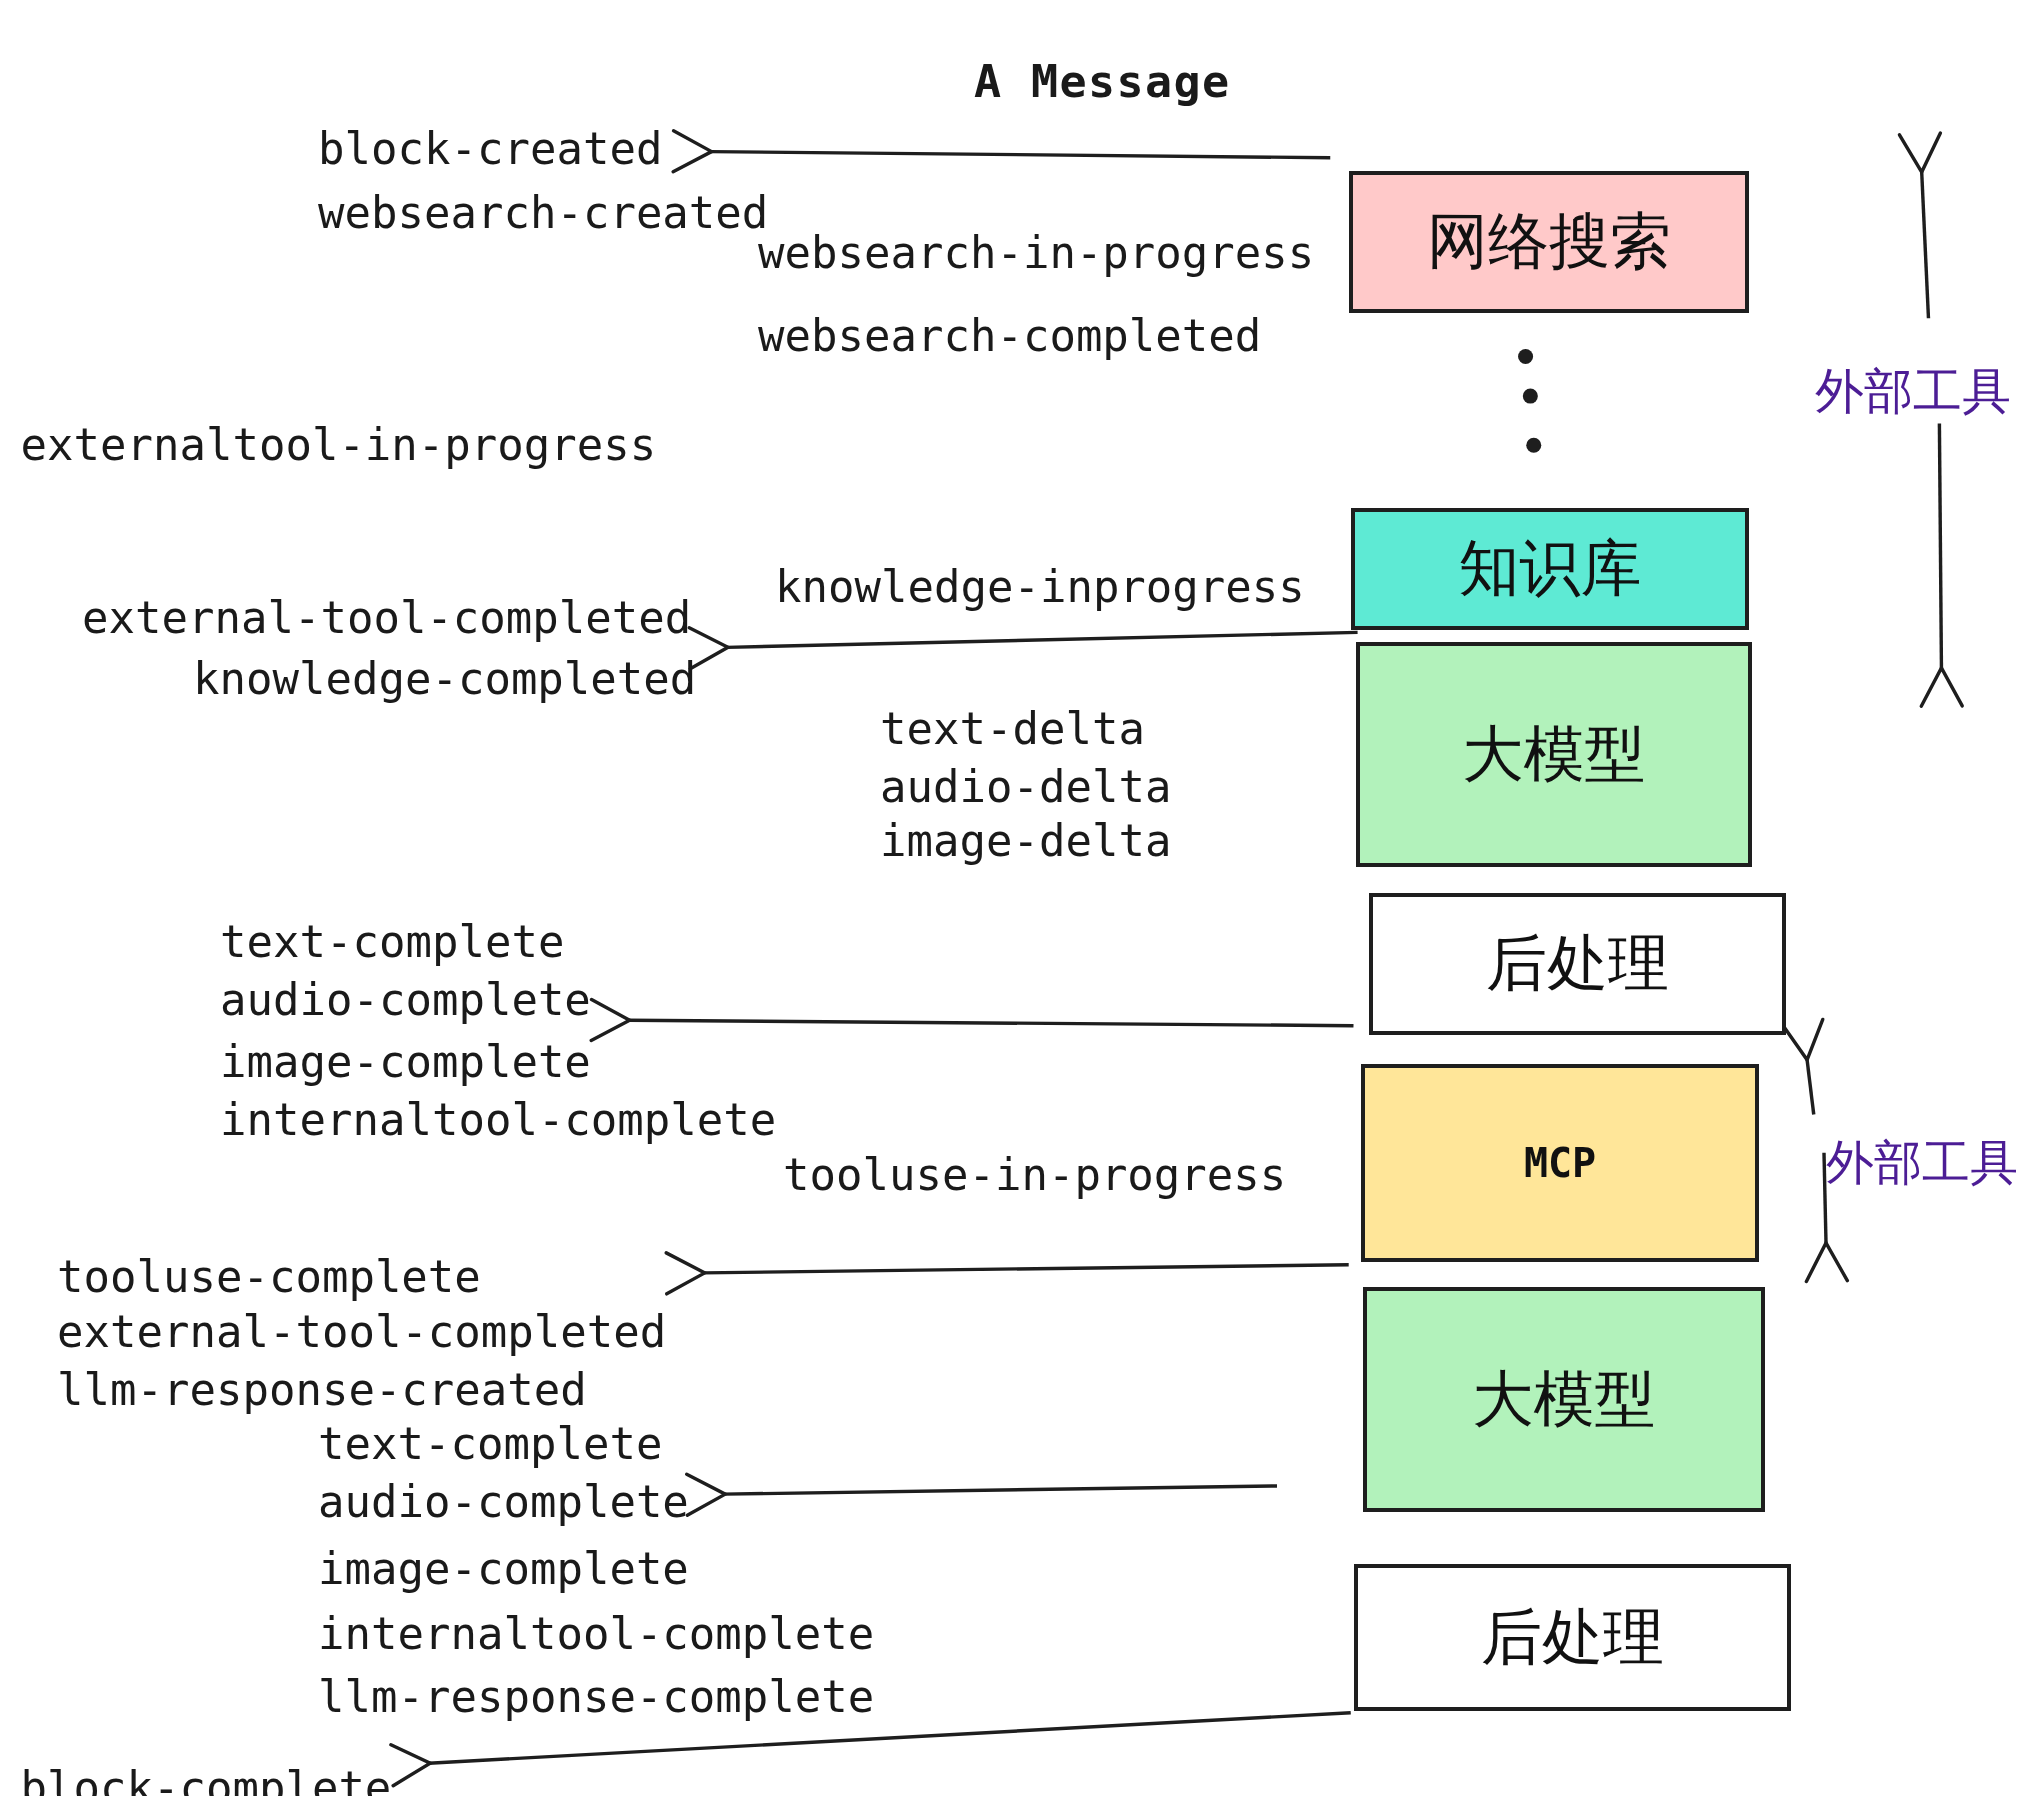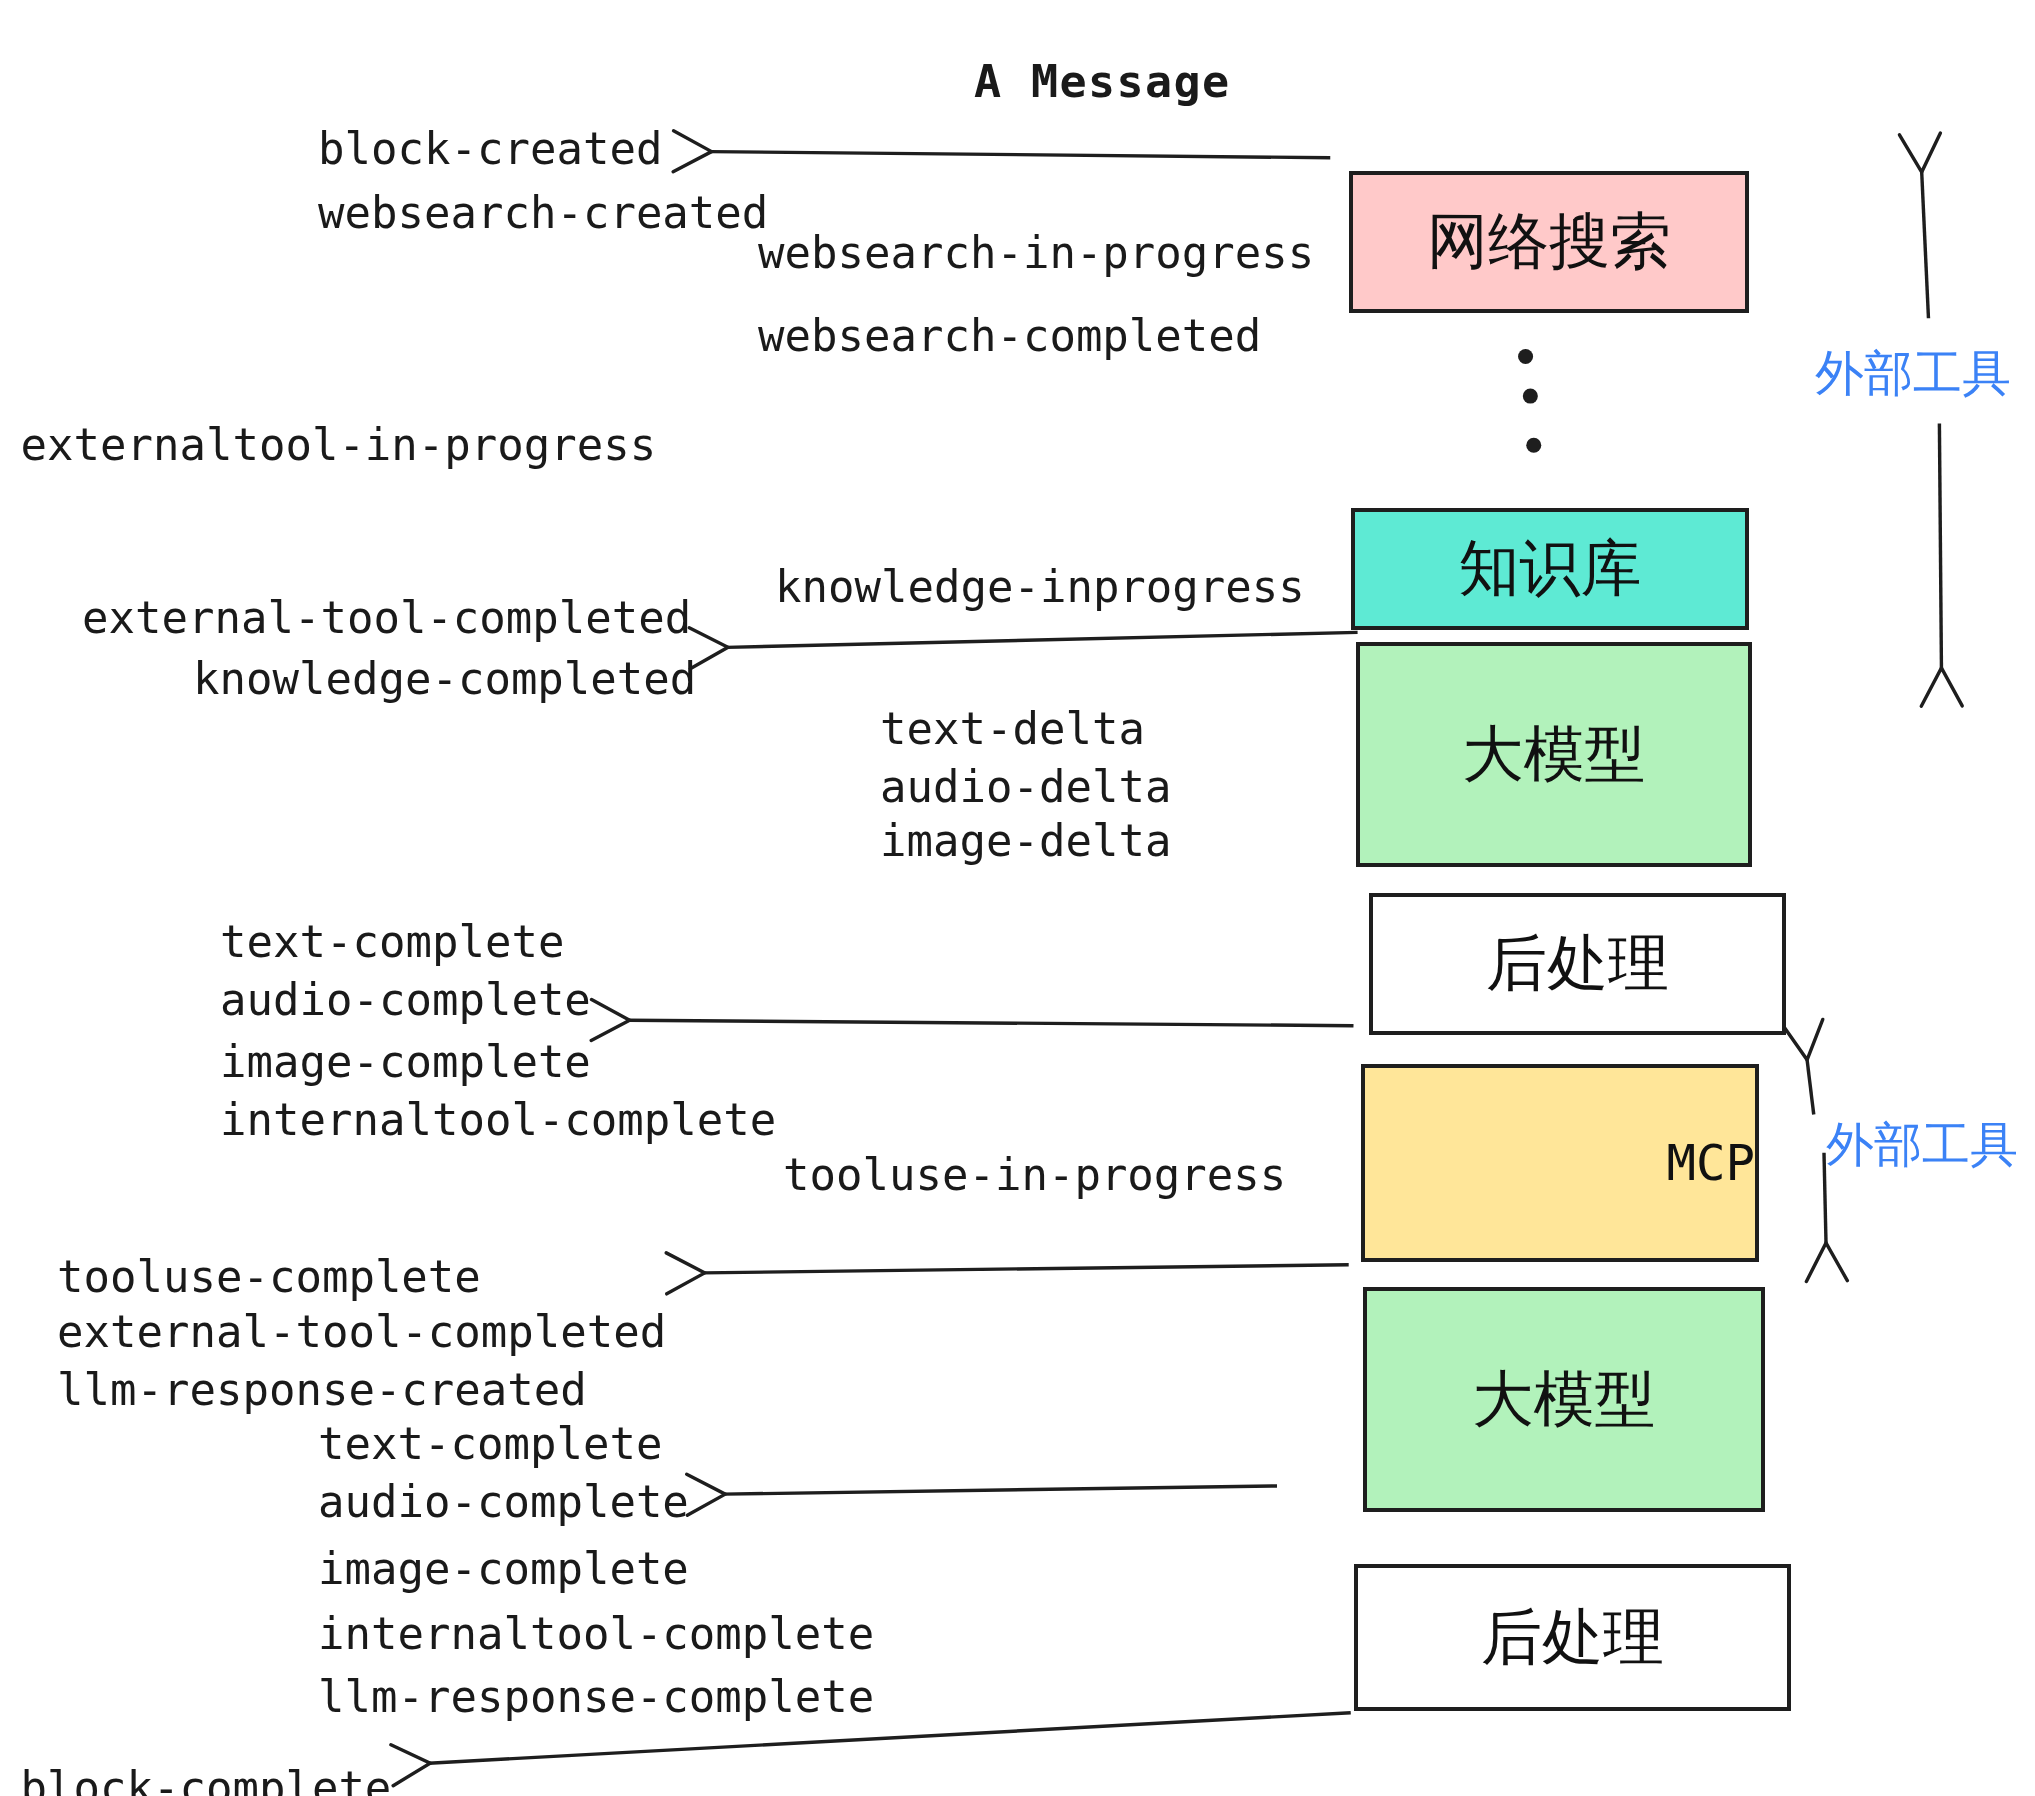--- a/index.html
+++ b/index.html
@@ -28,26 +28,27 @@
   }
   .box{
     position:absolute;
     border:4.1px solid #1e1e1e;
     display:flex;align-items:center;justify-content:center;
     box-sizing:border-box;
     font-family:"Liberation Sans","DejaVu Sans",sans-serif;
     font-size:61px;font-weight:500;color:#111;
     white-space:nowrap;
   }
-  .box.mono{font-family:"DejaVu Sans Mono","Liberation Mono",monospace;font-weight:normal;font-size:49px;justify-content:flex-end;}
+  .box.mono{font-family:"DejaVu Sans Mono","Liberation Mono",monospace;font-weight:bold;font-size:40px;}
   .side-label{
     position:absolute;
     font-family:"Liberation Sans","DejaVu Sans",sans-serif;
-    font-size:49px;font-weight:500;color:#3b82f6;
+    font-size:49px;font-weight:500;color:#4c1d95;
     white-space:nowrap;
+    margin-top:18px;
   }
 </style>
 </head>
 <body>
 
 <div id="canvas">
 
   <svg id="arrow-layer" viewBox="0 0 2980 2630" xmlns="http://www.w3.org/2000/svg">
     <defs>
       <marker id="ah" markerUnits="userSpaceOnUse" markerWidth="80" markerHeight="80" refX="10" refY="36" orient="auto">

